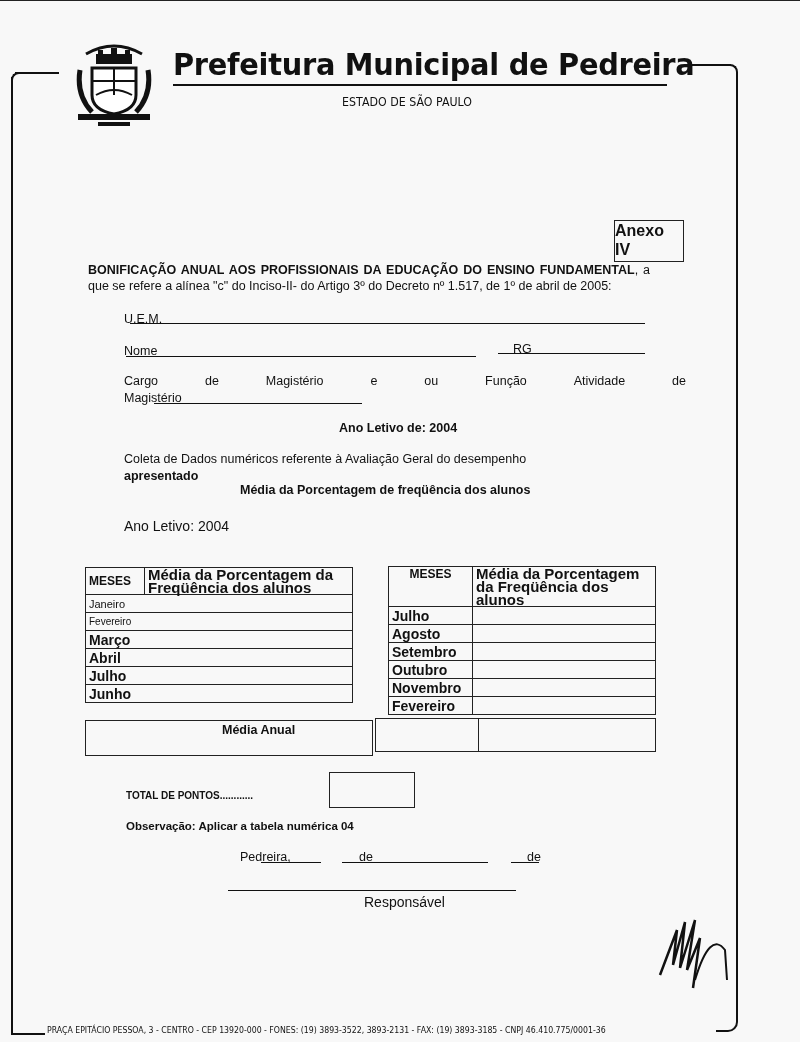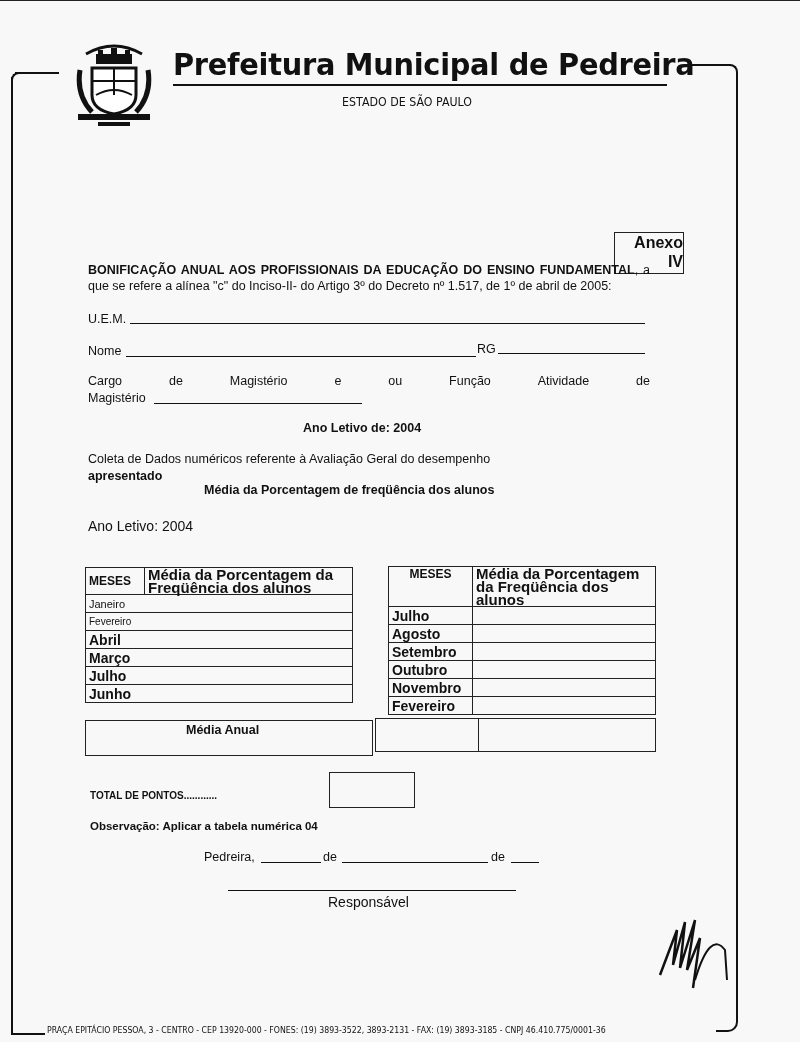--- a/index.html
+++ b/index.html
@@ -22,26 +22,26 @@
 
   .logo { left:74px; top:40px; width:80px; height:88px; }
   .title {
     left:173px; top:46px; font-size:31px; font-weight:bold; letter-spacing:-0.3px;
     font-family:"DejaVu Sans", sans-serif; transform:scaleX(0.93); transform-origin:left top;
     white-space:nowrap;
   }
   .title-underline { left:173px; top:84px; width:494px; height:2px; background:#111; }
   .subtitle { left:342px; top:94px; font-size:13px; font-family:"DejaVu Sans", sans-serif; transform:scaleX(0.85); transform-origin:left top; white-space:nowrap; }
 
-  .anexo { left:614px; top:220px; width:68px; height:40px; border:1px solid #222; font-weight:bold; font-size:16px; text-align:right; line-height:19px;margin-top:12px; }
+  .anexo { left:614px; top:220px; width:68px; height:40px; border:1px solid #222; font-weight:bold; font-size:16px; text-align:left; line-height:19px; }
 
   .para { left:88px; top:262px; width:562px; font-size:12.5px; line-height:16px; text-align:justify; }
   .para b { font-weight:bold; }
   .line { height:1px; background:#111; }
-  .txt { font-size:12.5px; white-space:nowrap; }
+  .txt { font-size:12.5px; white-space:nowrap;margin-left:36px; }
   .bold { font-weight:bold; }
 
   table.months { border-collapse:collapse; position:absolute; }
   table.months td { border:1px solid #222; padding:0 3px; height:17px; vertical-align:middle; }
   .mhead { font-size:12px; font-weight:bold; }
   .mhead-sm { font-size:15px; font-weight:bold; line-height:13px; }
   .msm { font-size:11px; }
   .mbig { font-size:14px; font-weight:bold; }
 
   .media-box { left:85px; top:720px; width:286px; height:34px; border:1px solid #222; }
@@ -126,24 +126,24 @@
     <td class="mhead" style="width:52px;border-right:none">MESES</td>
     <td class="mhead-sm">Média da Porcentagem da Freqüência dos alunos</td>
   </tr>
   <tr>
         <td class="msm" colspan="2">Janeiro</td>
       </tr>
   <tr>
         <td class="msm" colspan="2" style="font-size:10px">Fevereiro</td>
       </tr>
   <tr>
+        <td class="mbig" colspan="2">Março</td>
+      </tr>
+  <tr>
         <td class="mbig" colspan="2">Abril</td>
-      </tr>
-  <tr>
-        <td class="mbig" colspan="2">Março</td>
       </tr>
   <tr>
         <td class="mbig" colspan="2">Julho</td>
       </tr>
   <tr>
         <td class="mbig" colspan="2">Junho</td>
       </tr>
 </tbody>
   </table>
 

